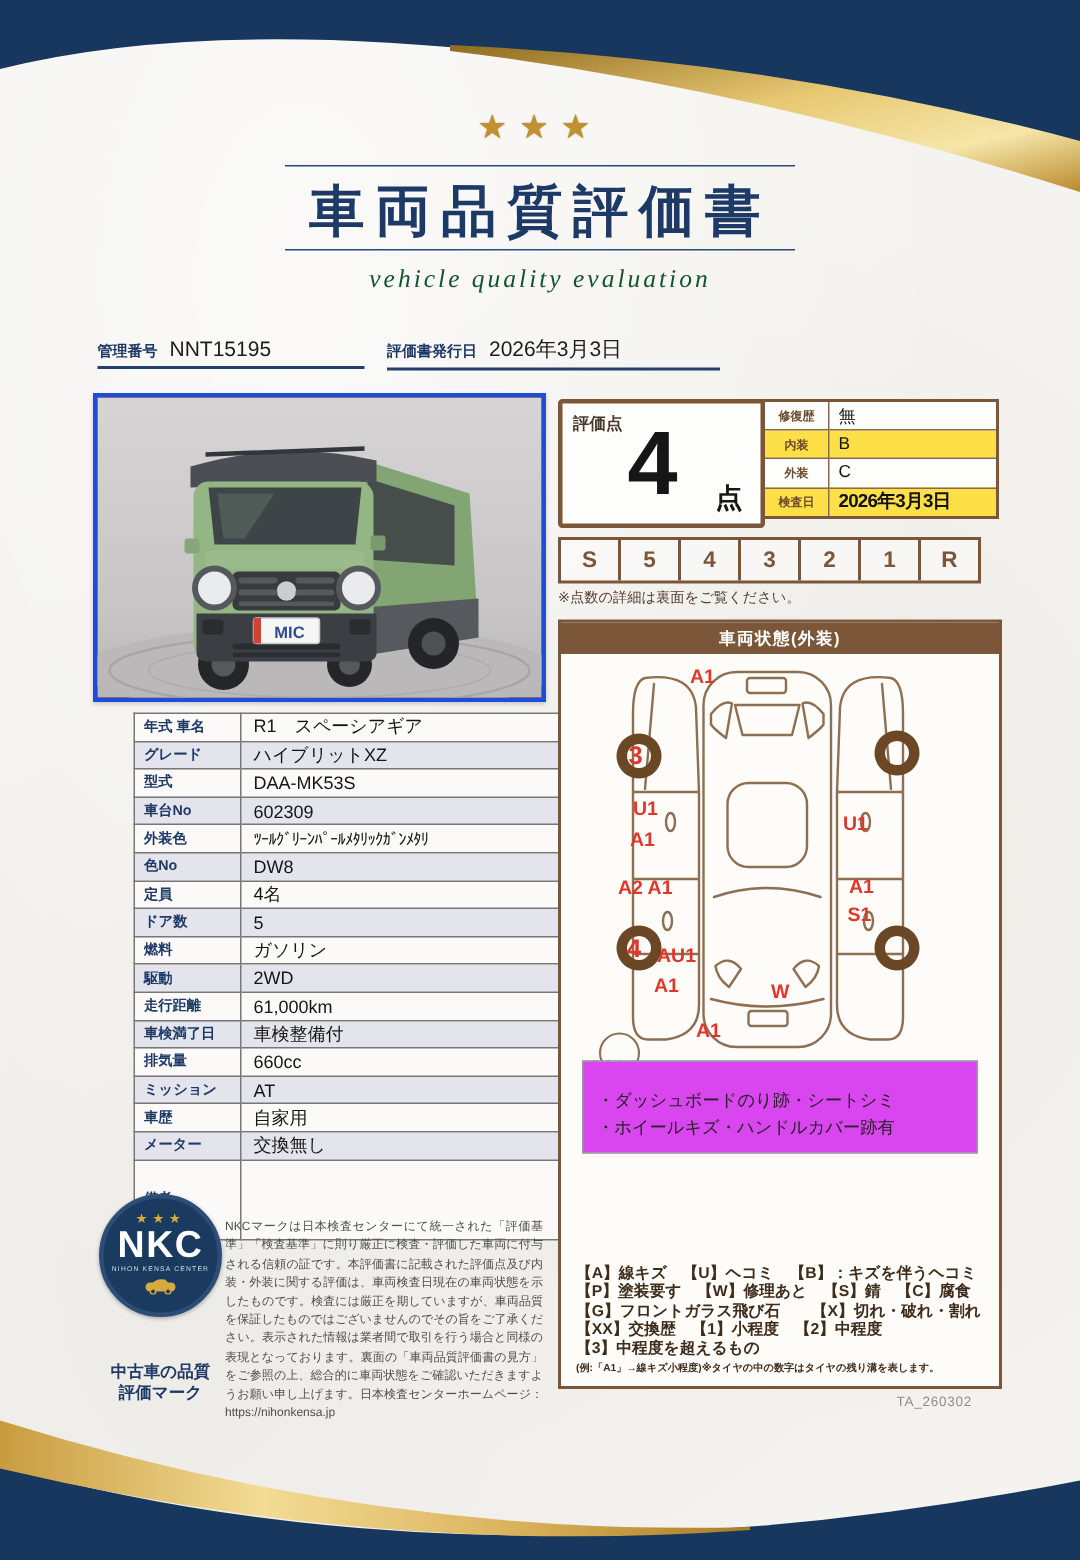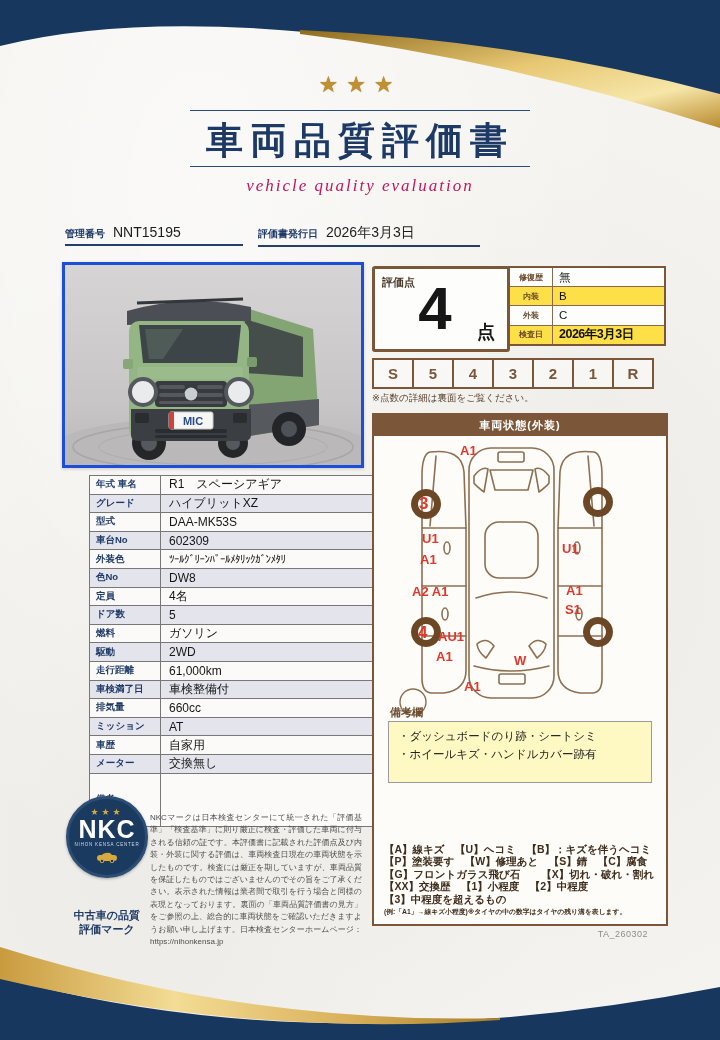--- a/index.html
+++ b/index.html
@@ -13,21 +13,21 @@
   .content{position:absolute;inset:0;z-index:3;}
   .abs{position:absolute;}
 
   
   .stars{left:0;right:0;top:72px;text-align:center;font-size:22px;letter-spacing:8px;color:#c2902e;
          text-shadow:0 0 1px #8a641c;}
   .rule{left:190px;width:340px;height:0;border-top:1.5px solid #2a4a78;}
   .title{left:0;right:0;top:116px;text-align:center;font-family:"Liberation Serif","DejaVu Serif",serif;
          font-size:37px;font-weight:bold;letter-spacing:7px;color:#1d3a66;}
   .subtitle{left:0;right:0;top:176px;text-align:center;font-family:"Liberation Serif","DejaVu Serif",serif;
-         font-style:italic;font-size:17px;letter-spacing:2px;color:#be185d;}
+         font-style:italic;font-size:17px;letter-spacing:2px;color:#14532d;}
 
   
   .fieldline{top:224px;border-bottom:2px solid #23406b;padding-bottom:3px;display:flex;align-items:baseline;gap:8px;}
   .fieldline .flabel{font-size:10px;font-weight:bold;color:#1f3a67;white-space:nowrap;}
   .fieldline .fvalue{font-size:14px;color:#1c1c1c;}
 
   
   .photo{left:62px;top:262px;width:296px;height:200px;border:3px solid #1d4ed8;
          box-shadow:0 1px 3px rgba(0,0,0,.18);background:#c2410c;}
   .photo svg{display:block;}
@@ -73,22 +73,22 @@
   .disclaimer{left:150px;top:812px;width:212px;font-size:8px;line-height:1.55;color:#4e4e4e;text-align:justify;}
 
   
   .panel{left:372px;top:413px;width:296px;height:513px;border:2.5px solid #7b5638;background:#fdfcf9;box-sizing:border-box;}
   .panel-head{height:21px;background:#7b5638;color:#fff;font-size:11px;font-weight:bold;
               display:flex;align-items:center;justify-content:center;letter-spacing:1px;}
   .diagram{position:relative;width:100%;height:290px;}
   .marker{position:absolute;font-size:13px;font-weight:bold;color:#e1372a;white-space:nowrap;line-height:1;}
   .marker.big{font-size:17px;}
   .remarks-label{position:absolute;left:16px;top:290px;font-size:11px;font-weight:bold;color:#6b4a2e;}
-  .remarks-box{position:absolute;left:14px;top:306px;width:264px;height:62px;background:#fef9c3;border:1px solid #9a9a9a;
-               box-sizing:border-box;padding:6px 9px;font-size:11.5px;color:#222;line-height:1.55;}
+  .remarks-box{position:absolute;left:14px;top:292px;width:264px;height:62px;background:#d946ef;border:1px solid #9a9a9a;
+               box-sizing:border-box;padding:18px 9px;font-size:11.5px;color:#222;line-height:1.55;}
   .legend-head{position:absolute;left:12px;top:401px;width:268px;height:22px;background:#7b5638;color:#fff;
                font-size:11px;font-weight:bold;display:flex;align-items:center;justify-content:center;letter-spacing:1px;}
   .legend-body{position:absolute;left:10px;top:428px;width:276px;font-size:10.5px;font-weight:bold;color:#3f2d1c;line-height:1.18;}
   .legend-note{position:absolute;left:10px;top:492px;width:276px;font-size:6.8px;font-weight:bold;color:#3f2d1c;}
   .ta-code{left:520px;top:929px;width:128px;text-align:right;font-size:9px;color:#8d8d8d;letter-spacing:.5px;}
 </style>
 </head>
 <body>
 
 <div class="page">

